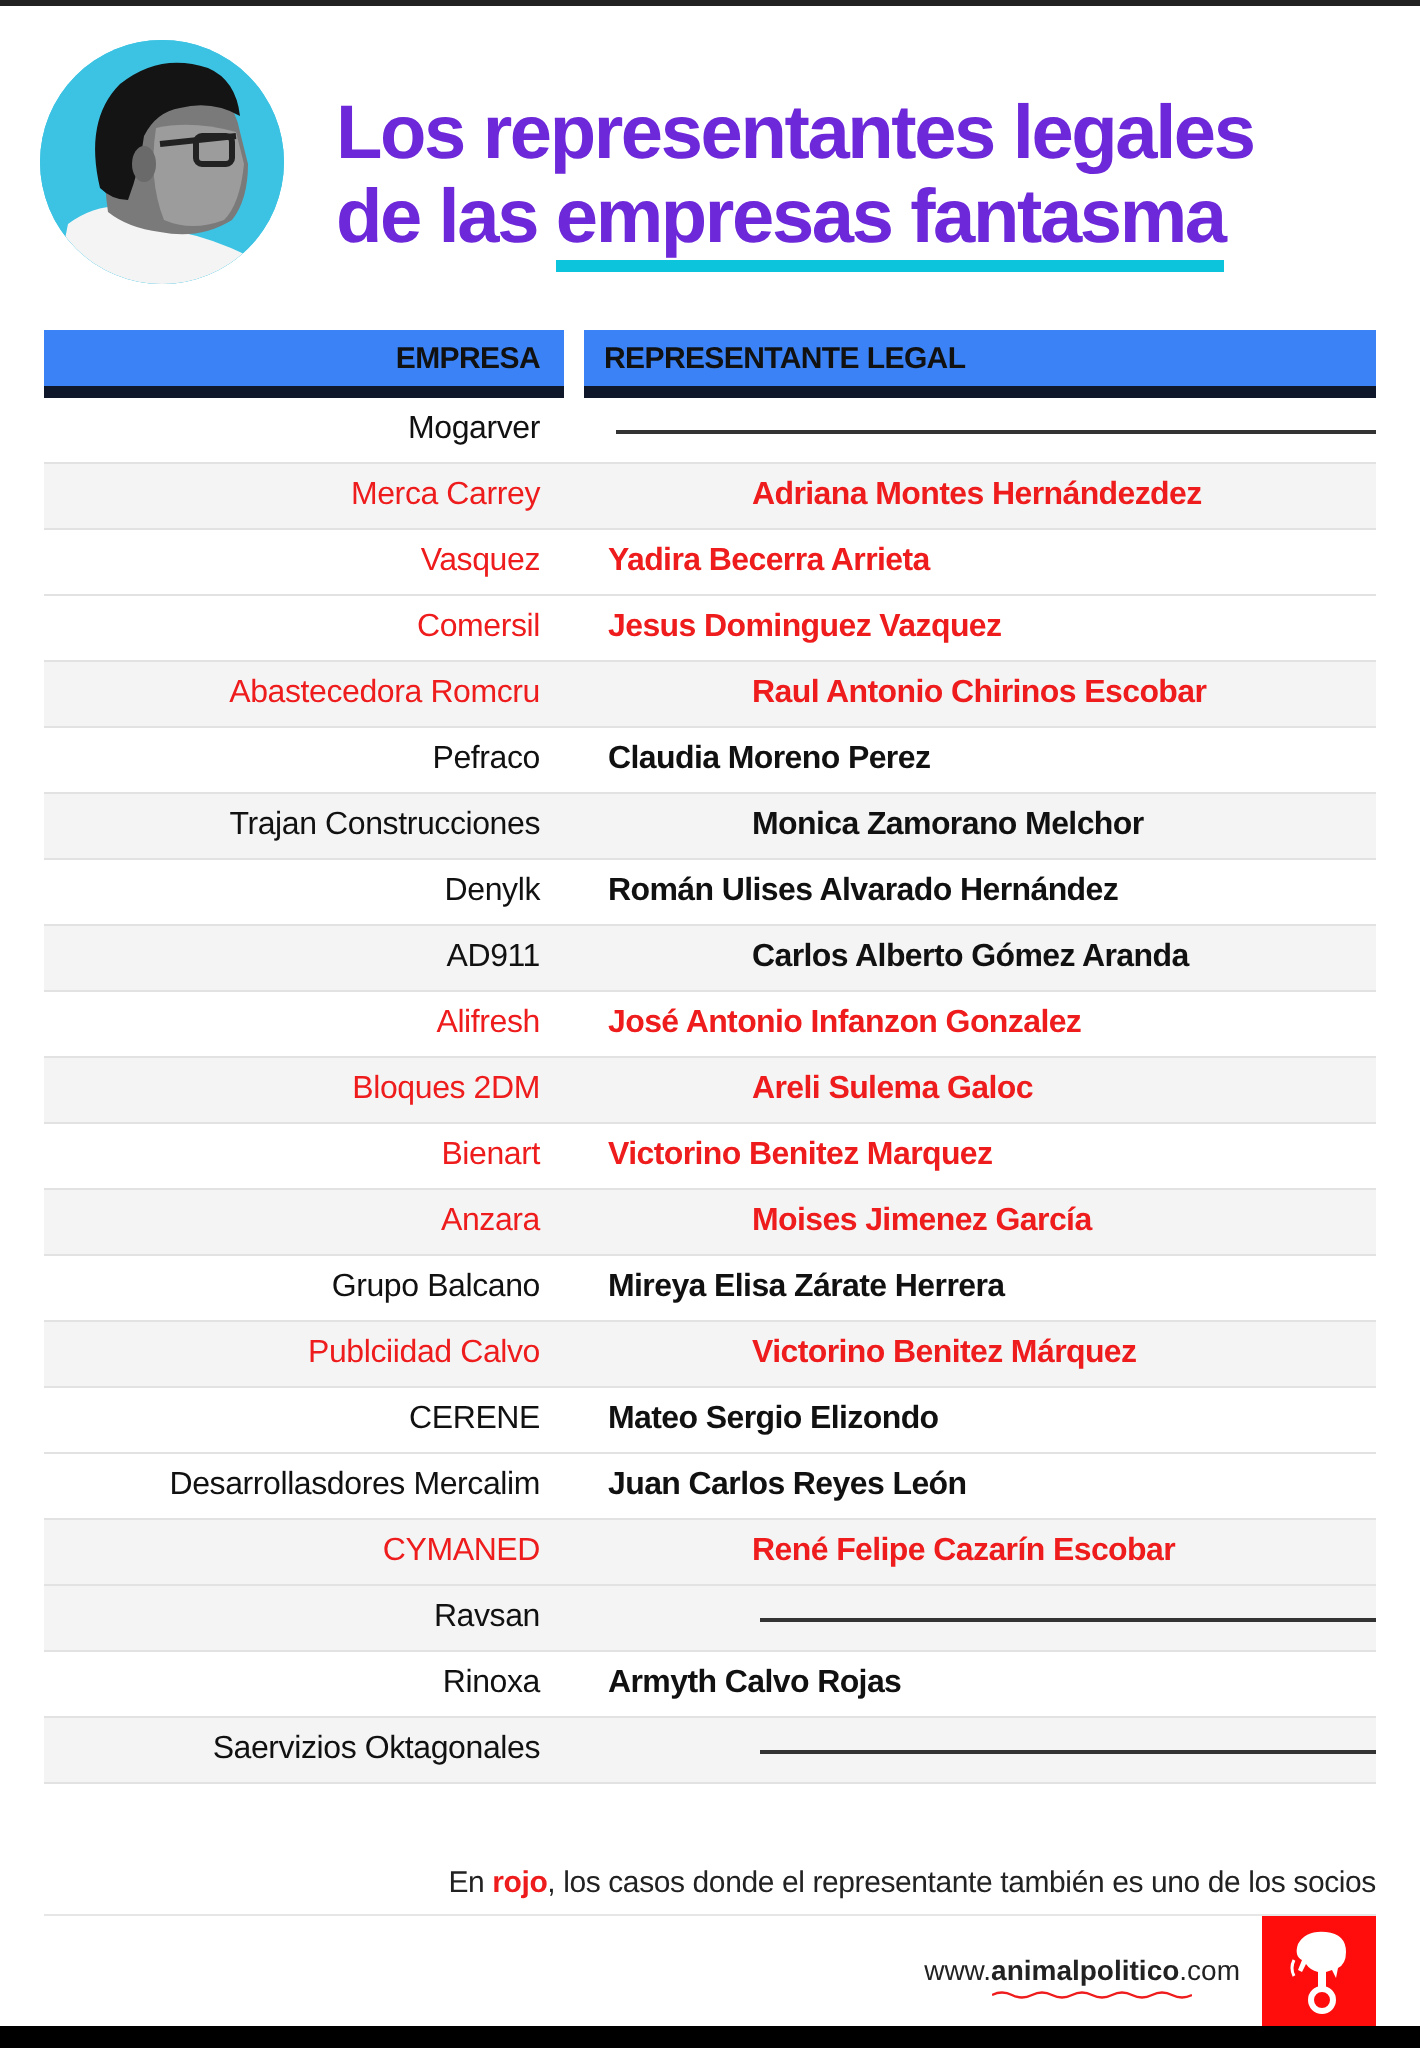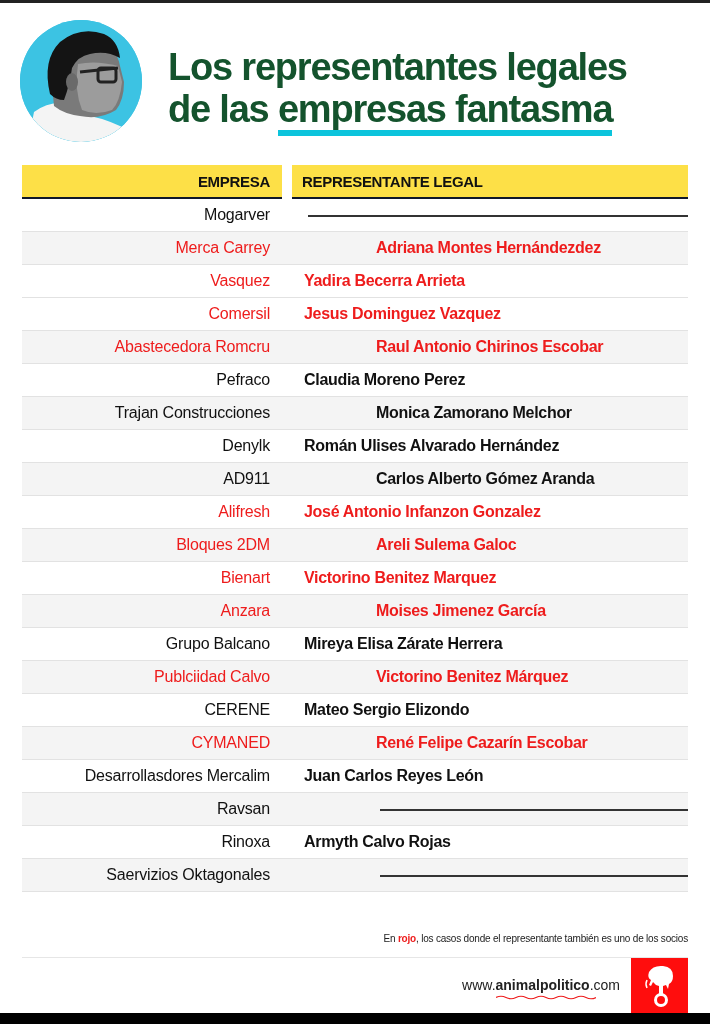--- a/index.html
+++ b/index.html
@@ -6,42 +6,42 @@
   html, body { width: 710px; height: 1024px; background: #ffffff; overflow: hidden; }
   body { position: relative; font-family: "Liberation Sans", "DejaVu Sans", sans-serif; color: #111; }
 
   .top-border { position: absolute; left: 0; top: 0; width: 710px; height: 3px; background: #222; }
 
   .portrait { position: absolute; left: 20px; top: 20px; width: 122px; height: 122px; border-radius: 50%;
     background: #3cc3e3; overflow: hidden; }
   .portrait svg { display: block; }
 
   .title { position: absolute; left: 168px; top: 46px; width: 520px; font-family: "Liberation Sans", sans-serif;
-    font-weight: 700; font-size: 38px; line-height: 42px; letter-spacing: -1.2px; color: #14532d; }
+    font-weight: 700; font-size: 38px; line-height: 42px; letter-spacing: -1.2px; color: #6d28d9; }
   .title .line { display: block; white-space: nowrap; }
   .title .hl { position: relative; display: inline-block; }
   .title .hl::after { content: ""; position: absolute; left: 0; right: 0; bottom: -6px; height: 6px; background: #0cc4dc; }
 
   .table { position: absolute; left: 22px; top: 165px; width: 666px; }
   .thead { display: flex; height: 34px; }
-  .th { background: #fde047; border-bottom: 2px solid #0f172a; font-weight: 700; font-size: 15px;
+  .th { background: #3b82f6; border-bottom: 6px solid #0f172a; font-weight: 700; font-size: 15px;
     display: flex; align-items: center; letter-spacing: -0.3px; color: #111; }
   .th-empresa { width: 260px; justify-content: flex-end; padding-right: 12px; }
   .th-gap { width: 10px; background: #fff; border-bottom: none; }
   .th-rep { flex: 1; padding-left: 10px; }
 
   .row { display: flex; height: 33px; border-bottom: 1px solid #e2e2e2; align-items: center; }
   .row.alt { background: #f4f4f4; gap: 36px; }
   .cell-empresa { width: 260px; text-align: right; padding-right: 12px; font-size: 16px; color: #111; letter-spacing: -0.2px; }
   .cell-gap { width: 10px; }
   .cell-rep { flex: 1; padding-left: 12px; font-size: 16px; font-weight: 700; color: #111; letter-spacing: -0.3px; position: relative; height: 100%; display: flex; align-items: center; }
   .row.red .cell-empresa, .row.red .cell-rep { color: #ee1c1c; }
   .dash { position: absolute; left: 16px; right: 0; top: 50%; height: 1.5px; background: #333; }
 
-  .note { position: absolute; right: 22px; top: 933px; font-size: 10px; color: #222; letter-spacing: -0.2px; }
+  .note { position: absolute; right: 22px; top: 933px; font-size: 15px; color: #222; letter-spacing: -0.2px; }
   .note .rojo { color: #ee1c1c; font-weight: 700; }
   .note-line { position: absolute; left: 22px; width: 666px; top: 957px; height: 1px; background: #e6e6e6; }
 
   .url { position: absolute; right: 90px; top: 977px; font-size: 14px; color: #222; }
   .url b { font-weight: 700; position: relative; }
   .url .wave { position: absolute; left: 0; right: 0; bottom: -7px; height: 5px; }
 
   .logo { position: absolute; left: 631px; top: 958px; width: 57px; height: 55px; background: #ff0d0d; }
   .bottom-bar { position: absolute; left: 0; top: 1013px; width: 710px; height: 11px; background: #000; }
 </style>
@@ -155,29 +155,29 @@
       <div class="row alt red">
         <div class="cell-empresa">Publciidad Calvo</div>
         <div class="cell-gap"></div>
         <div class="cell-rep">Victorino Benitez Márquez</div>
       </div>
       <div class="row">
         <div class="cell-empresa">CERENE</div>
         <div class="cell-gap"></div>
         <div class="cell-rep">Mateo Sergio Elizondo</div>
       </div>
+      <div class="row">
+        <div class="cell-empresa">Desarrollasdores Mercalim</div>
+        <div class="cell-gap"></div>
+        <div class="cell-rep">Juan Carlos Reyes León</div>
+      </div>
       <div class="row alt red">
         <div class="cell-empresa">CYMANED</div>
         <div class="cell-gap"></div>
         <div class="cell-rep">René Felipe Cazarín Escobar</div>
-      </div>
-      <div class="row">
-        <div class="cell-empresa">Desarrollasdores Mercalim</div>
-        <div class="cell-gap"></div>
-        <div class="cell-rep">Juan Carlos Reyes León</div>
       </div>
       <div class="row alt">
         <div class="cell-empresa">Ravsan</div>
         <div class="cell-gap"></div>
         <div class="cell-rep">
           <span class="dash"></span>
         </div>
       </div>
       <div class="row">
         <div class="cell-empresa">Rinoxa</div>

